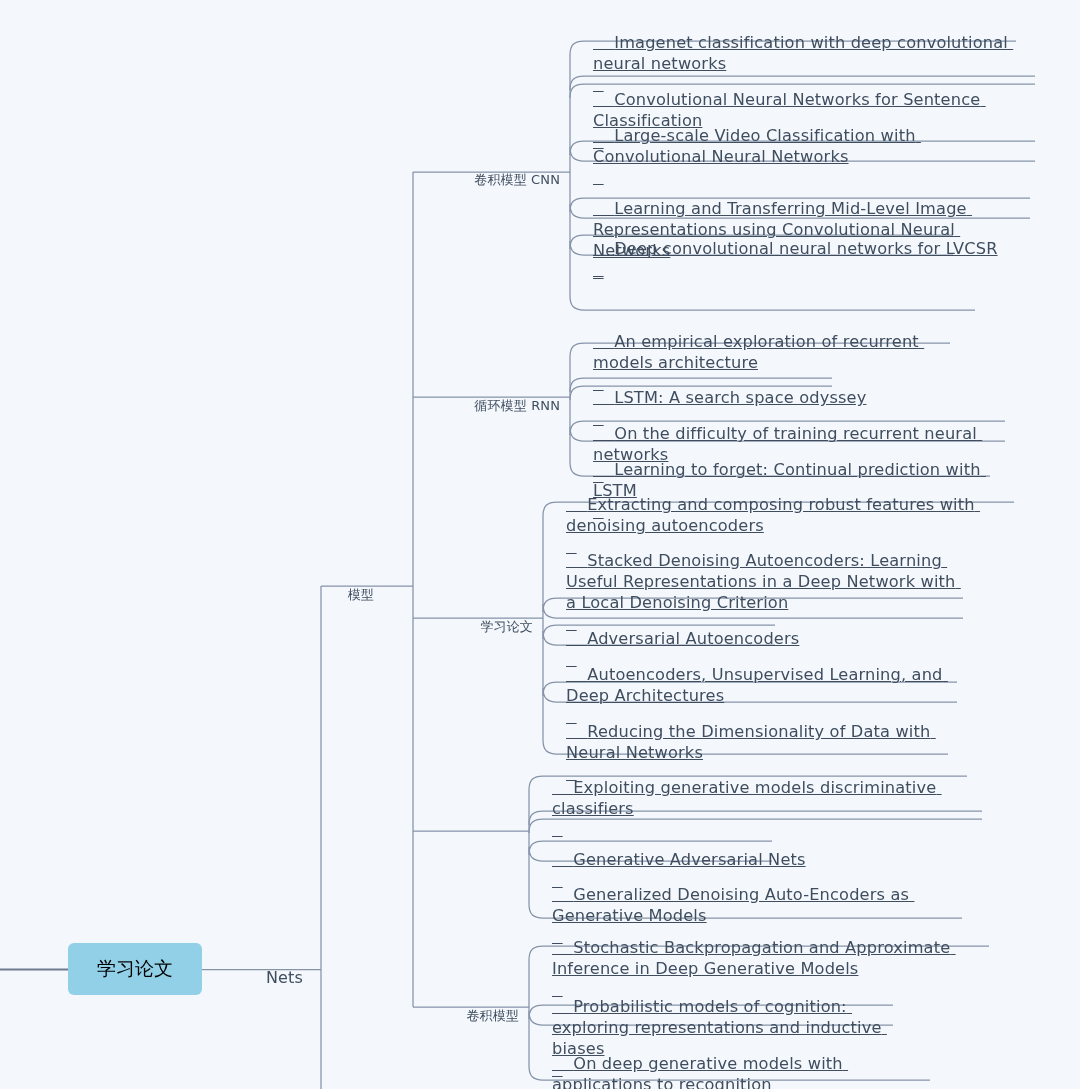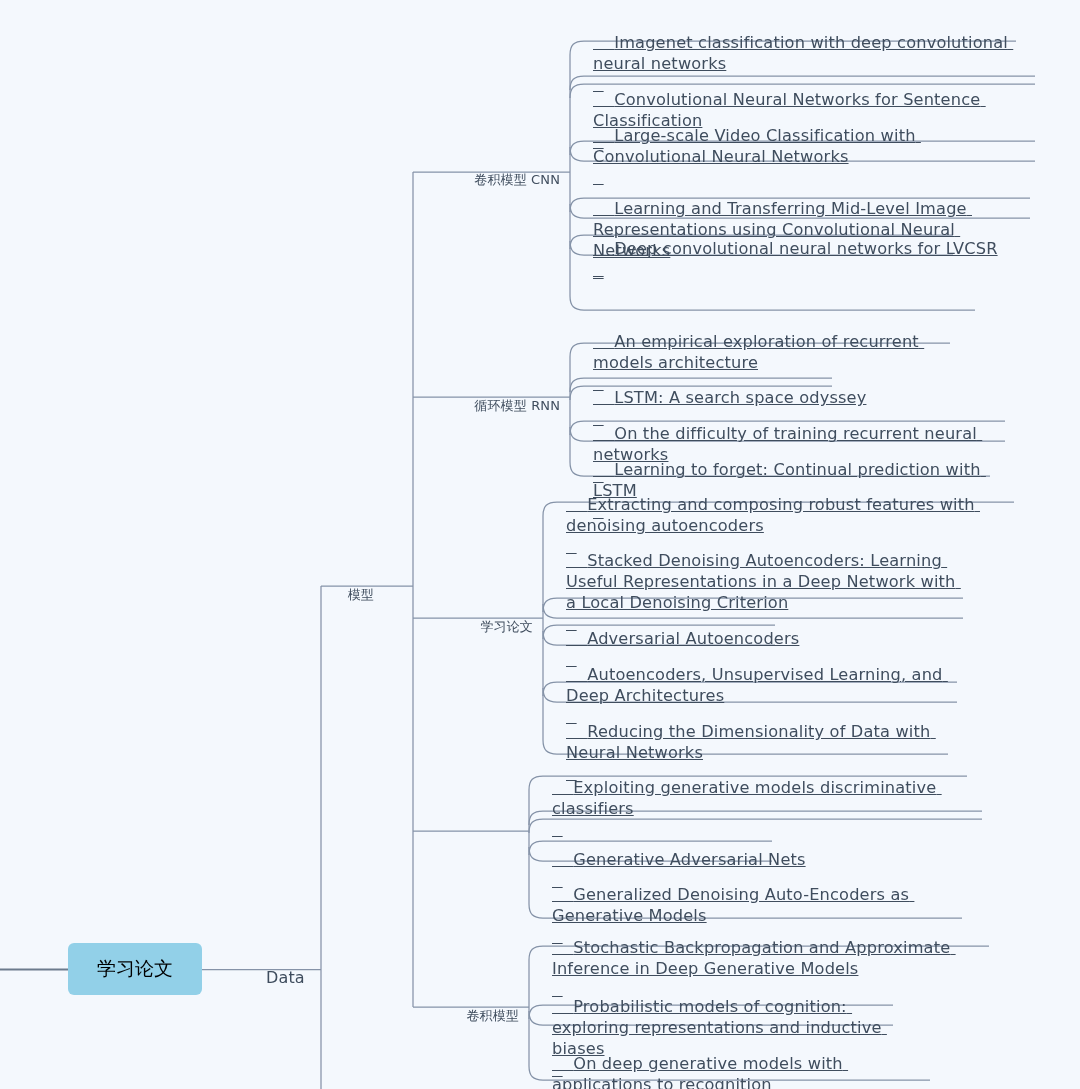--- a/index.html
+++ b/index.html
@@ -130,21 +130,21 @@
       <path d="M529,1019 C529,1009 533,1005 543,1005 L893,1005"></path>
       <path d="M529,1066 C529,1076 533,1080 543,1080 L930,1080"></path>
     </g>
   </svg>
 
   <div class="root-node" style="left:68px; top:943px; width:134px; height:52px;">
     <span>学习论文</span>
   </div>
 
   <div class="lbl paper-lbl" style="left:245px; top:947px;">
-    <span>Data</span>
+    <span>Nets</span>
   </div>
 
   <div class="lbl cat" style="left:286px; top:570px; width:88px;">
     <span>模型</span>
   </div>
 
   <div class="lbl cat" style="left:410px; top:155px; width:150px;">
     <span>卷积模型 CNN</span>
   </div>
   <div class="lbl cat" style="left:410px; top:381px; width:150px;">

